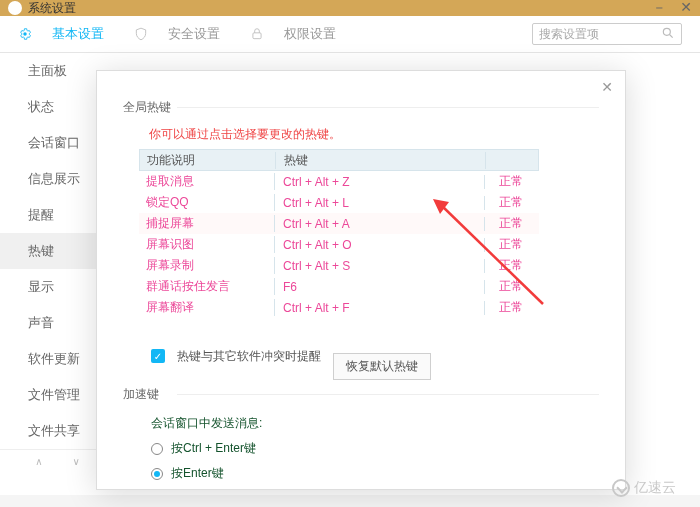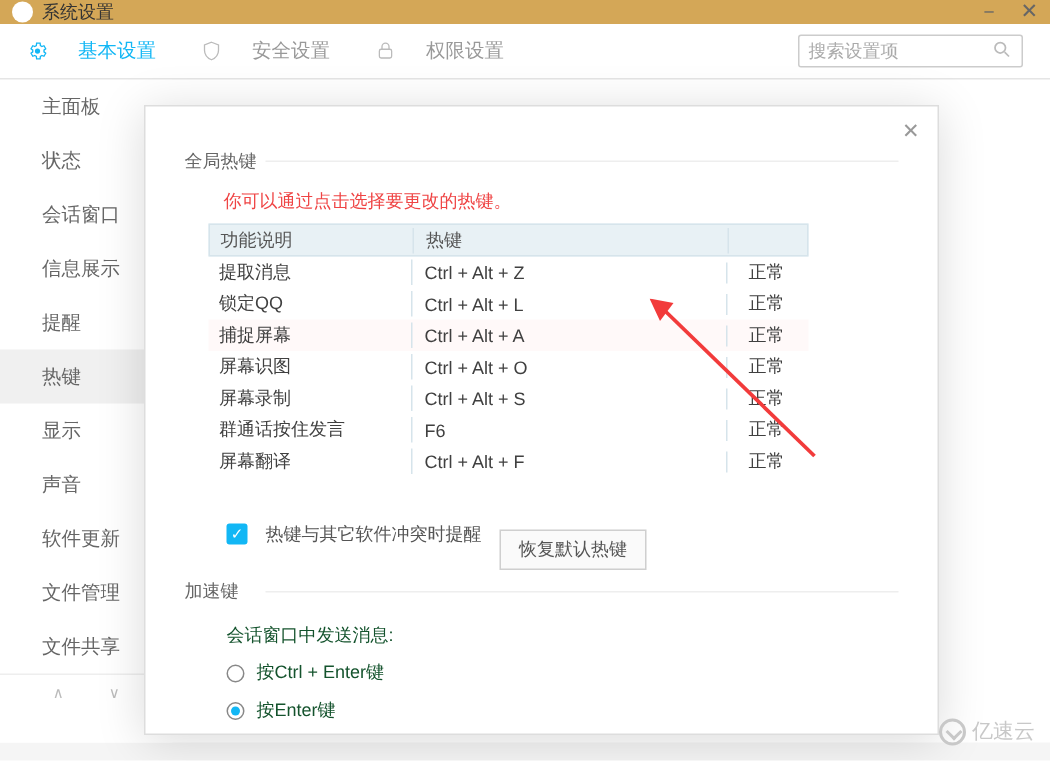--- a/index.html
+++ b/index.html
@@ -34,35 +34,35 @@
     .section-title { font-size: 12px; color: #666; margin-bottom: 4px; position: relative; }
     .section-title::after { content: ""; position: absolute; left: 54px; top: 8px; right: 0; height: 1px; background: #eee; }
     
     .hint { font-size: 12px; color: #ef4444; margin: 10px 0 6px 26px; }
     
     .hotkey-table { margin-left: 16px; width: 400px; font-size: 12px; }
     .hotkey-table .thead { display: flex; background: #e8f1f5; border: 1px solid #d6e4eb; height: 22px; align-items: center; color: #555; }
     .hotkey-table .col1 { width: 136px; padding-left: 7px; border-right: 1px solid #d6e4eb; }
     .hotkey-table .col2 { width: 210px; padding-left: 8px; border-right: 1px solid #d6e4eb; }
     .hotkey-table .col3 { flex: 1; padding-left: 14px; }
-    .hotkey-table .row { display: flex; height: 21px; align-items: center; color: #404040; }
+    .hotkey-table .row { display: flex; height: 21px; align-items: center; color: #ec4899; }
     .hotkey-table .row.hl { background: rgba(255,230,230,.25); }
     
     .arrow { position: absolute; left: 336px; top: 128px; width: 120px; height: 110px; pointer-events: none; }
     
     .conflict-row { margin: 14px 0 0 28px; display: flex; align-items: center; gap: 12px; font-size: 12px; color: #555; }
     .checkbox { width: 14px; height: 14px; background: #12b7f5; border-radius: 2px; display: inline-flex; align-items: center; justify-content: center; color: #fff; font-size: 10px; }
     .restore-btn { border: 1px solid #cfcfcf; background: #fafafa; padding: 4px 12px; font-size: 12px; color: #555; cursor: pointer; margin-top: 21px; }
     
     .accel { margin-top: 6px; }
     .radio-row { margin-left: 28px; font-size: 12px; color: #14532d; display: flex; align-items: center; gap: 8px; margin-top: 8px; }
     .radio { width: 12px; height: 12px; border: 1px solid #888; border-radius: 50%; display: inline-flex; align-items: center; justify-content: center; }
     .radio.checked::after { content: ""; width: 6px; height: 6px; background: #12b7f5; border-radius: 50%; }
     
-    .watermark { position: absolute; bottom: 10px; right: 10px; font-size: 14px; color: #c8c8c8; display: flex; align-items: center; gap: 4px; text-align: right; }
+    .watermark { position: absolute; bottom: 10px; right: 24px; font-size: 14px; color: #c8c8c8; display: flex; align-items: center; gap: 4px; text-align: right; }
     .watermark .circ { width: 18px; height: 18px; border: 2px solid #c8c8c8; border-radius: 50%; position: relative; }
     .watermark .circ::after { content: ""; position: absolute; width: 6px; height: 6px; border: 2px solid #c8c8c8; border-top: none; border-left: none; transform: rotate(45deg); top: 3px; left: 4px; }
   </style>
 </head>
 <body>
 
 <div class="titlebar">
   <span class="penguin"></span>
   <span>系统设置</span>
   <div class="win-controls">

